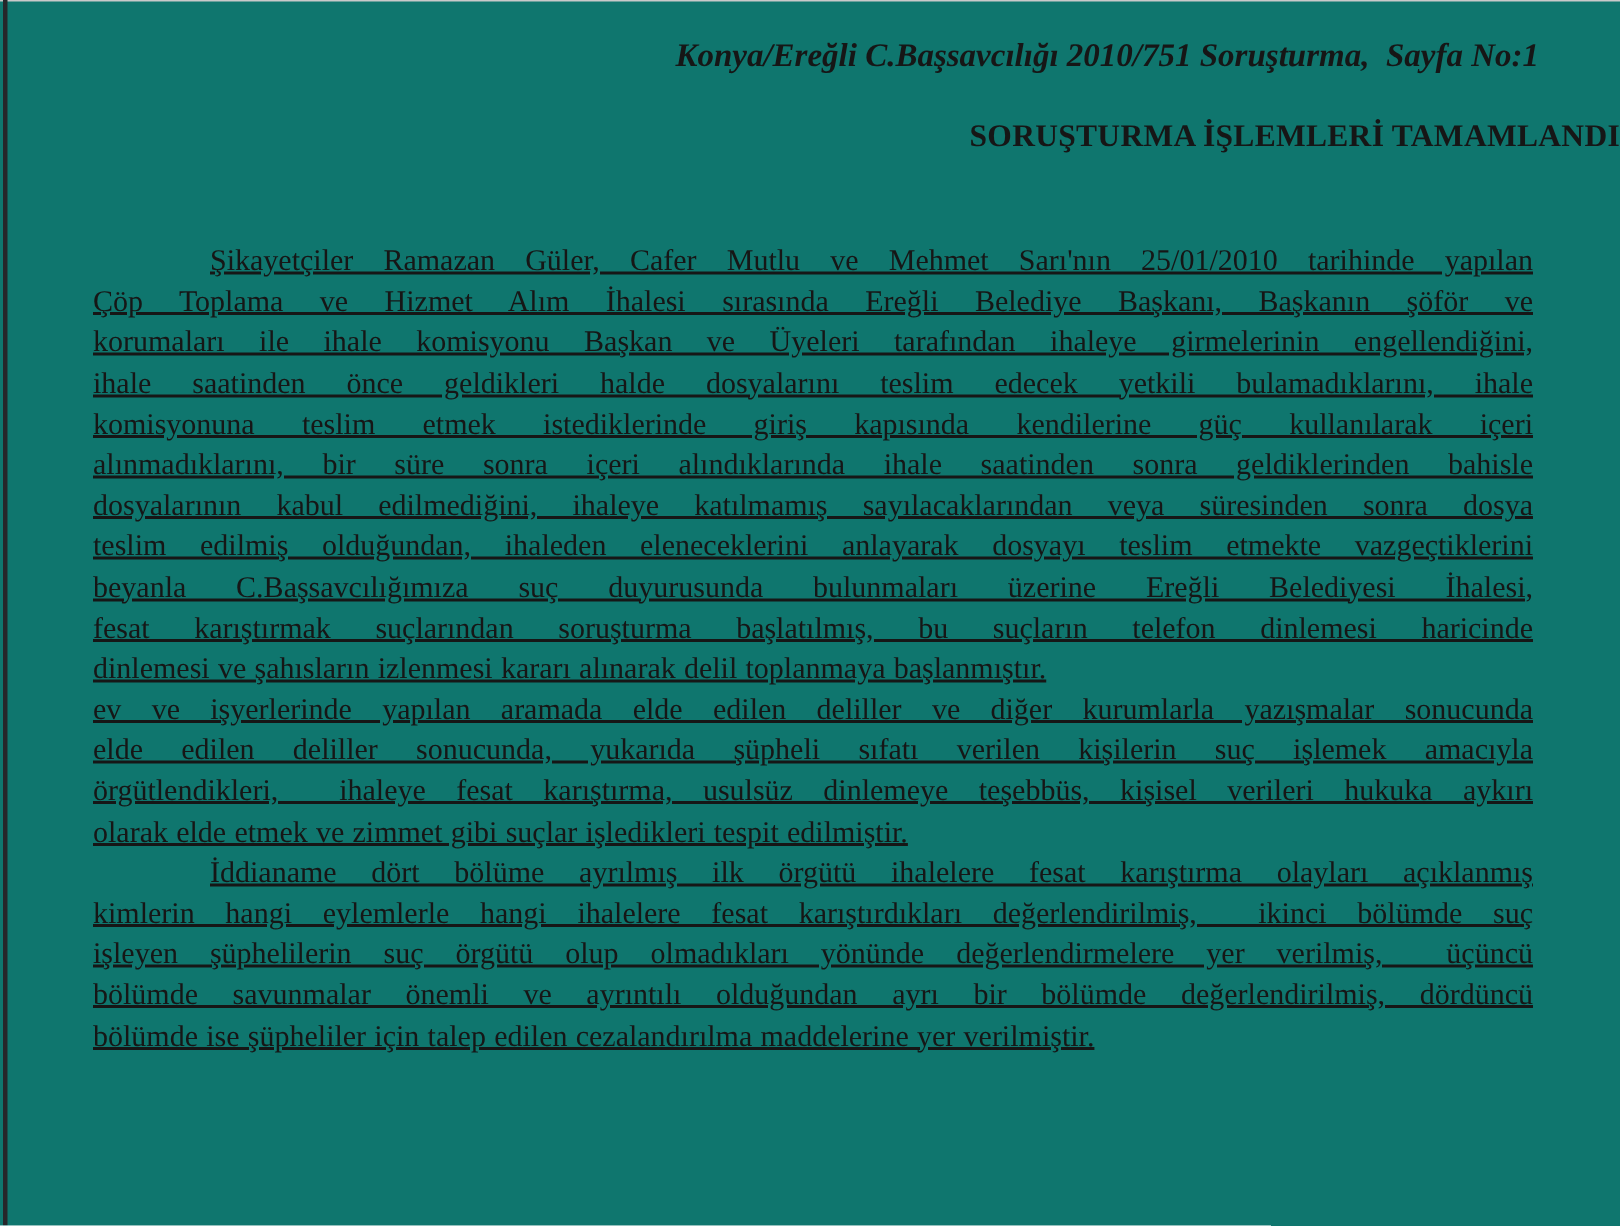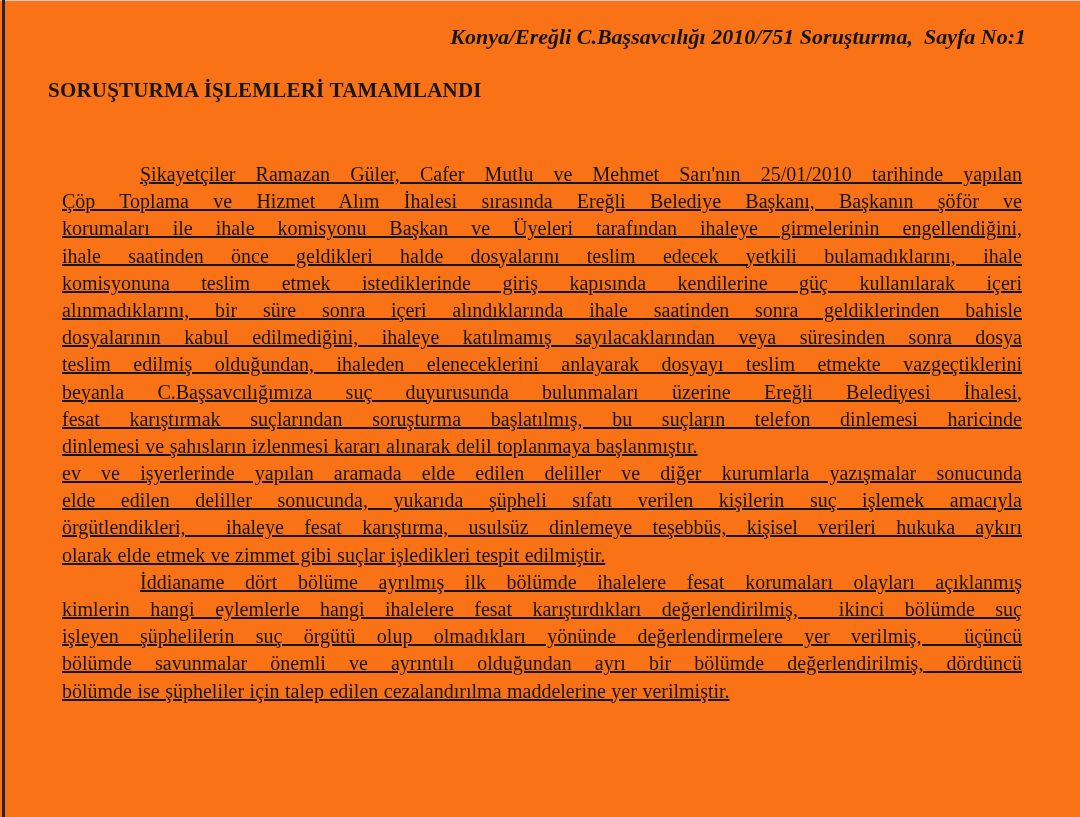--- a/index.html
+++ b/index.html
@@ -4,21 +4,21 @@
 <style>
   html, body {
     margin: 0;
     padding: 0;
     background: #ffffff;
   }
   .page {
     position: relative;
     width: 1080px;
     height: 817px;
-    background: #f97316;
+    background: #0f766e;
     overflow: hidden;
     font-family: "Liberation Serif", "DejaVu Serif", serif;
     color: #161616;
   }
   .edge-top {
     position: absolute;
     top: 0; left: 0;
     width: 100%; height: 1px;
     background: #c9c9c9;
   }
@@ -33,26 +33,25 @@
     padding-right: 54px;
     text-align: right;
     font-size: 22px;
     font-weight: bold;
     font-style: italic;
     line-height: 26px;
     white-space: nowrap;
   }
   .title {
     margin: 28px 0 0 0;
-    text-align: left;
+    text-align: right;
     font-size: 21px;
     font-weight: bold;
     line-height: 25px;
     letter-spacing: 0.2px;
-    padding-left: 48px;
   }
   .doc-body {
     margin-top: 58px;
     margin-left: 62px;
     width: 960px;
     font-size: 20px;
     text-decoration: underline;
   }
   .paragraph { margin: 0; }
   .line {
@@ -93,20 +92,20 @@
         <div class="line">fesat karıştırmak suçlarından soruşturma başlatılmış, bu suçların telefon dinlemesi haricinde</div>
         <div class="line last">dinlemesi ve şahısların izlenmesi kararı alınarak delil toplanmaya başlanmıştır.</div>
       </div>
       <div class="paragraph">
         <div class="line">ev ve işyerlerinde yapılan aramada elde edilen deliller ve diğer kurumlarla yazışmalar sonucunda</div>
         <div class="line">elde edilen deliller sonucunda, yukarıda şüpheli sıfatı verilen kişilerin suç işlemek amacıyla</div>
         <div class="line">örgütlendikleri,&nbsp; ihaleye fesat karıştırma, usulsüz dinlemeye teşebbüs, kişisel verileri hukuka aykırı</div>
         <div class="line last">olarak elde etmek ve zimmet gibi suçlar işledikleri tespit edilmiştir.</div>
       </div>
       <div class="paragraph">
-        <div class="line first">İddianame dört bölüme ayrılmış ilk bölümde ihalelere fesat korumaları olayları açıklanmış</div>
+        <div class="line first">İddianame dört bölüme ayrılmış ilk örgütü ihalelere fesat karıştırma olayları açıklanmış</div>
         <div class="line">kimlerin hangi eylemlerle hangi ihalelere fesat karıştırdıkları değerlendirilmiş,&nbsp; ikinci bölümde suç</div>
         <div class="line">işleyen şüphelilerin suç örgütü olup olmadıkları yönünde değerlendirmelere yer verilmiş,&nbsp; üçüncü</div>
         <div class="line">bölümde savunmalar önemli ve ayrıntılı olduğundan ayrı bir bölümde değerlendirilmiş, dördüncü</div>
         <div class="line last">bölümde ise şüpheliler için talep edilen cezalandırılma maddelerine yer verilmiştir.</div>
       </div>
     </div>
 </div>
 
 </body></html>

